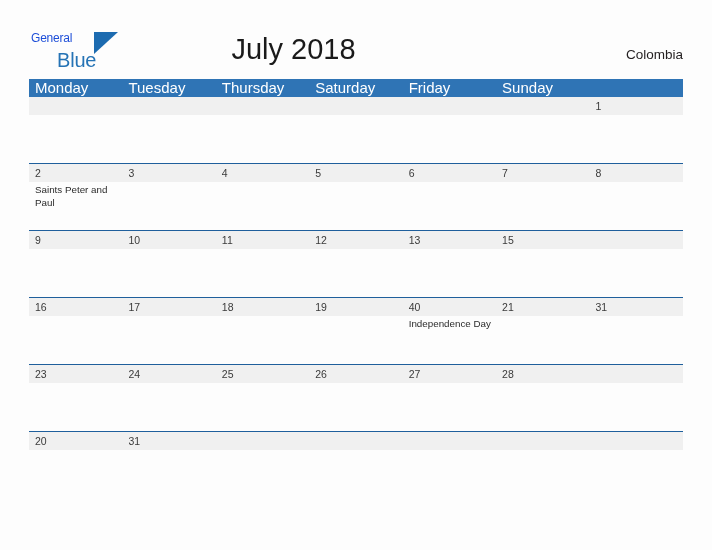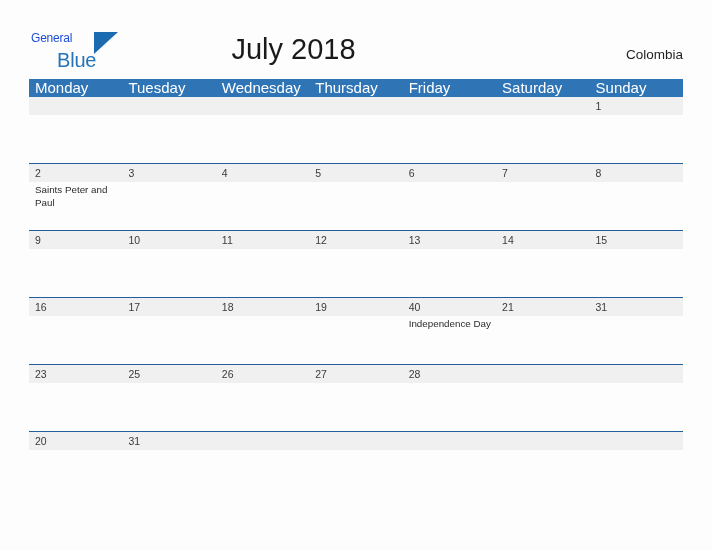--- a/index.html
+++ b/index.html
@@ -176,24 +176,23 @@
 
     <div id="cal-country">Colombia</div>
 
   </div>
 
   <div id="calendar">
 
     <div class="dow-row">
       <div class="dow-cell">Monday</div>
       <div class="dow-cell">Tuesday</div>
-      <div class="dow-cell">Wednesday</div>
       <div class="dow-cell">Thursday</div>
+      <div class="dow-cell">Saturday</div>
       <div class="dow-cell">Friday</div>
-      <div class="dow-cell">Saturday</div>
       <div class="dow-cell">Sunday</div>
     </div>
 
     <div class="week">
       <div class="date-band">
         <div class="date-cell"></div>
         <div class="date-cell"></div>
         <div class="date-cell"></div>
         <div class="date-cell"></div>
         <div class="date-cell"></div>
@@ -234,21 +233,20 @@
     </div>
 
     <div class="week">
       <div class="week-sep"></div>
       <div class="date-band">
         <div class="date-cell">9</div>
         <div class="date-cell">10</div>
         <div class="date-cell">11</div>
         <div class="date-cell">12</div>
         <div class="date-cell">13</div>
-        <div class="date-cell">14</div>
         <div class="date-cell">15</div>
       </div>
       <div class="body-band h48">
         <div class="body-cell"></div>
         <div class="body-cell"></div>
         <div class="body-cell"></div>
         <div class="body-cell"></div>
         <div class="body-cell"></div>
         <div class="body-cell"></div>
         <div class="body-cell"></div>
@@ -274,20 +272,21 @@
         <div class="body-cell">Independence Day</div>
         <div class="body-cell"></div>
         <div class="body-cell"></div>
       </div>
     </div>
 
     <div class="week">
       <div class="week-sep"></div>
       <div class="date-band">
         <div class="date-cell">23</div>
+        <div class="date-cell">24</div>
         <div class="date-cell">25</div>
         <div class="date-cell">26</div>
         <div class="date-cell">27</div>
         <div class="date-cell">28</div>
       </div>
       <div class="body-band h48">
         <div class="body-cell"></div>
         <div class="body-cell"></div>
         <div class="body-cell"></div>
         <div class="body-cell"></div>

